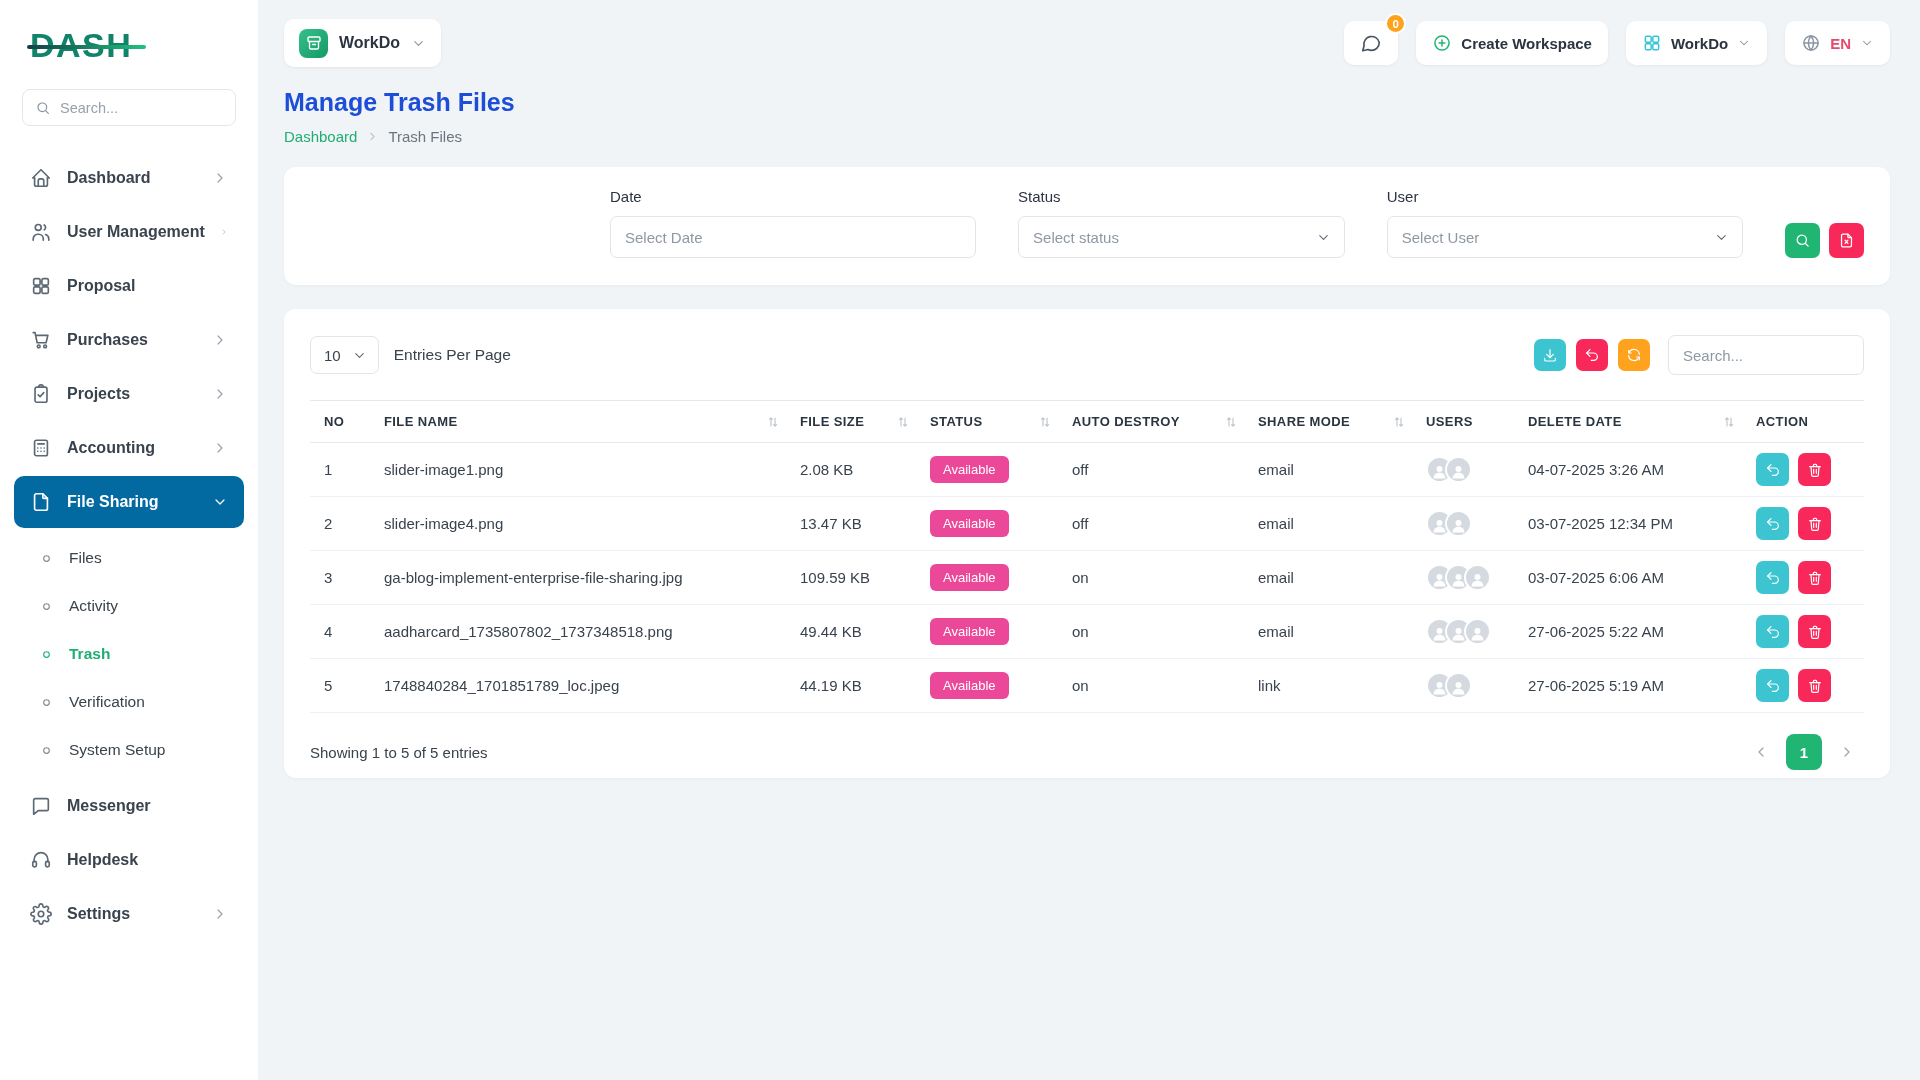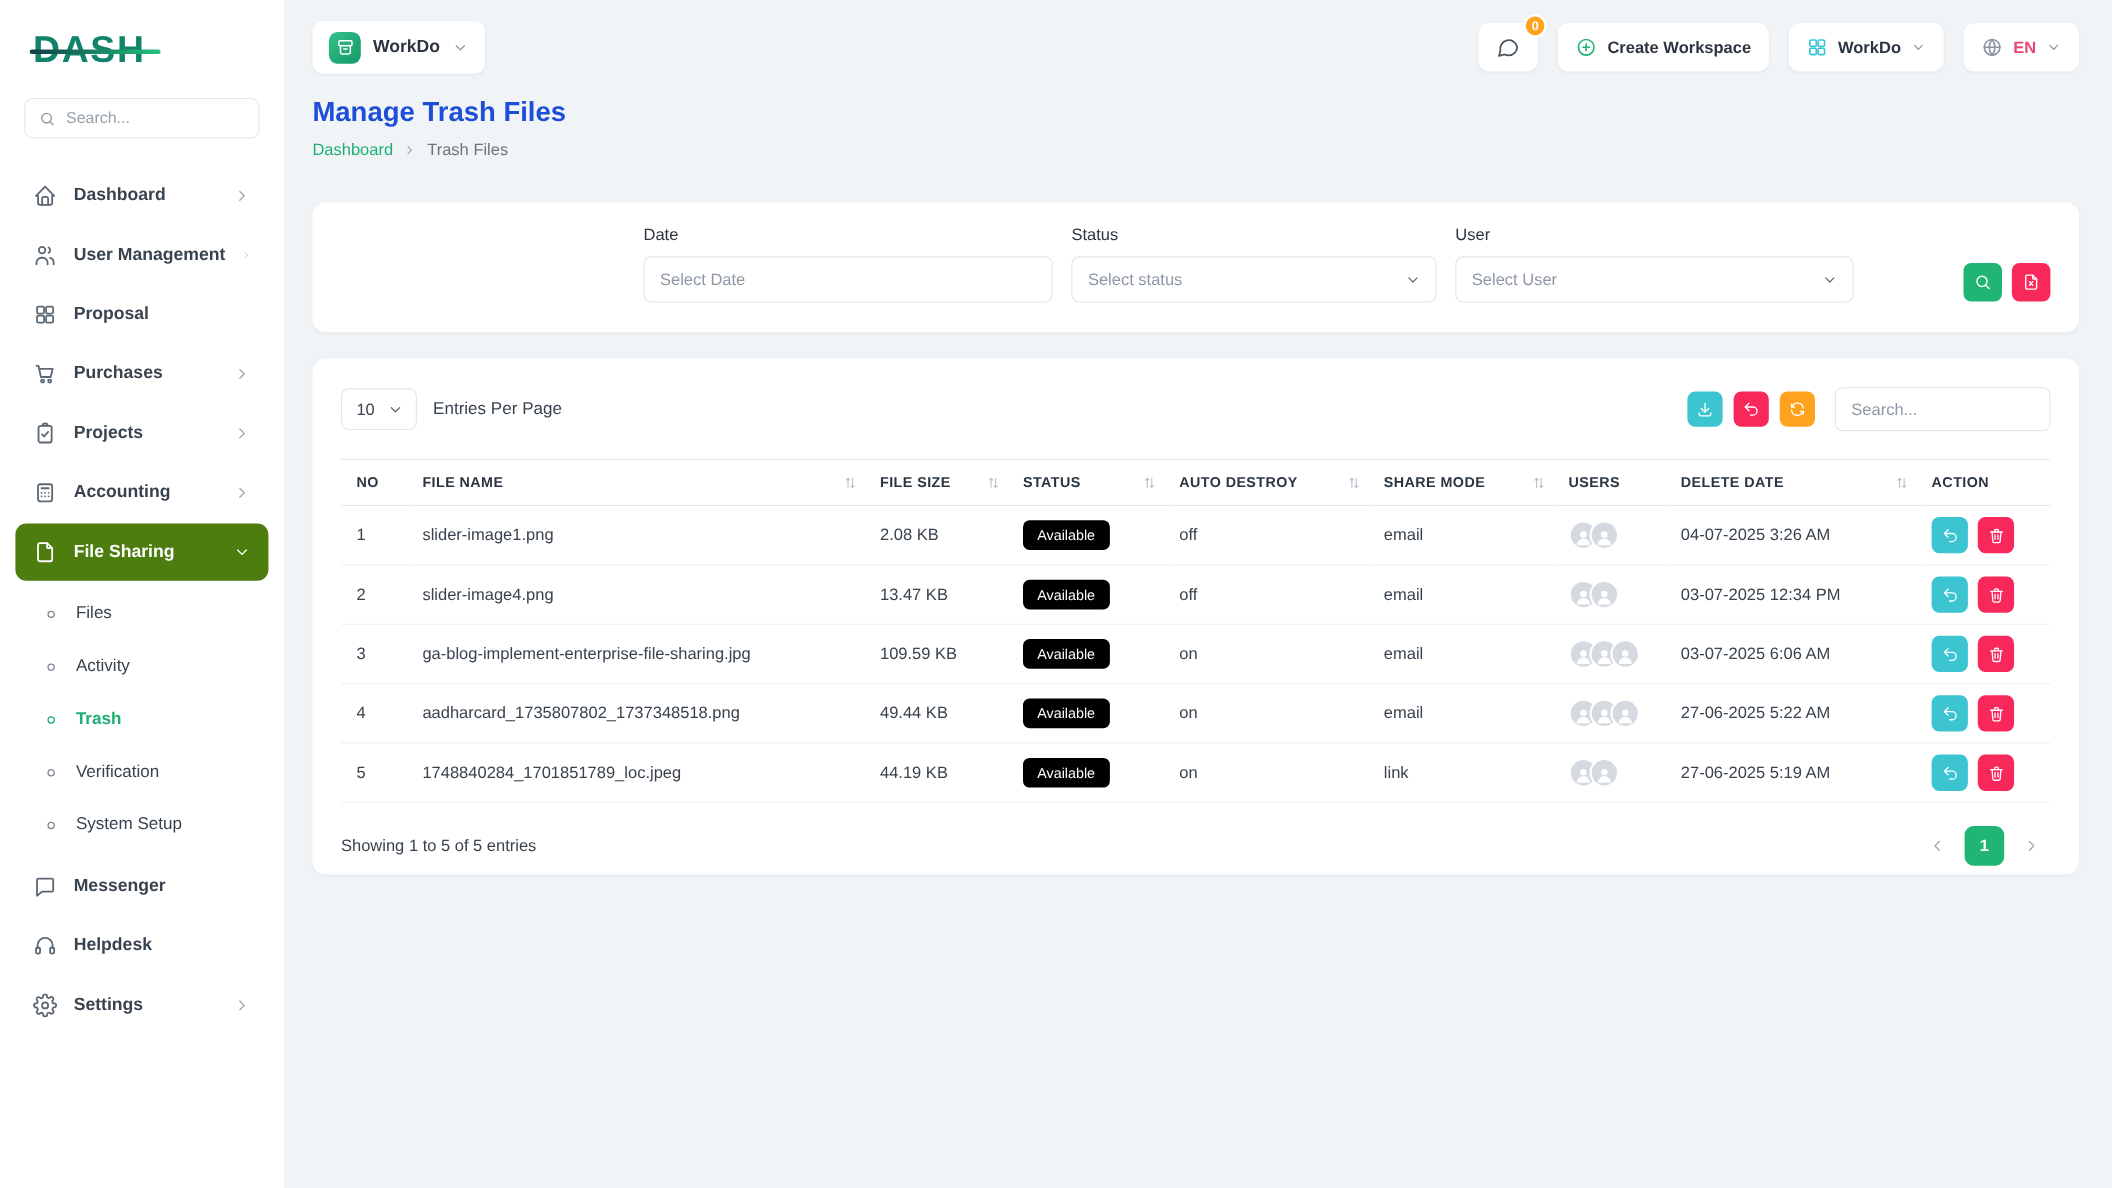--- a/index.html
+++ b/index.html
@@ -18,21 +18,21 @@
   .logo-text::after{content:"";position:absolute;left:-3px;right:-14px;top:54%;height:4px;border-radius:2px;background:linear-gradient(90deg,#123f46,#21c27e);transform:translateY(-50%)}
   .side-search{margin:24px 8px 0 8px;display:flex;align-items:center;gap:9px;border:1px solid #e2e7eb;border-radius:8px;height:37px;padding:0 12px;background:#fff}
   .side-search .sch-ic{width:16px;height:16px;color:#8a95a1;flex-shrink:0}
   .side-search input{border:none;flex:1;min-width:0;font-size:14.5px;color:#5a6573;background:transparent}
   .side-search input::placeholder{color:#97a1ac}
   .side-menu{margin-top:26px;display:flex;flex-direction:column}
   .side-item{display:flex;align-items:center;gap:15px;height:52px;padding:0 16px;border-radius:10px;cursor:pointer;margin-bottom:2px}
   .side-item .s-ic{width:22px;height:22px;color:#5c6874;flex-shrink:0}
   .side-item .s-lb{font-size:16px;font-weight:600;color:#39434e;white-space:nowrap}
   .side-item .s-ch{margin-left:auto;width:16px;height:16px;color:#9aa4ae}
-  .side-item.active{background:#4d7c0f}
+  .side-item.active{background:#0369a1}
   .side-item.active .s-ic,.side-item.active .s-lb,.side-item.active .s-ch{color:#fff}
   .side-sub{display:flex;flex-direction:column;margin:4px 0 6px}
   .sub-item{display:flex;align-items:center;gap:15px;height:48px;padding:0 16px 0 25px;cursor:pointer}
   .sub-ic{width:15px;height:15px;color:#7d8893;flex-shrink:0}
   .sub-lb{font-size:15.5px;font-weight:500;color:#39434e;white-space:nowrap}
   .sub-item.active .sub-lb{color:#1fae74;font-weight:600}
   .sub-item.active .sub-ic{color:#1fae74}
 
   
   .main{flex:1;display:flex;flex-direction:column;padding:0 30px 0 26px;overflow:hidden}
@@ -55,21 +55,21 @@
 
   .page-title{font-size:25px;font-weight:700;color:#1d4ed8;margin-top:12px}
   .breadcrumb{display:flex;align-items:center;gap:9px;margin-top:11px;font-size:15px}
   .bc-link{color:#1fae74;cursor:pointer}
   .bc-sep{width:13px;height:13px;color:#9aa4ae}
   .bc-cur{color:#6b7580}
 
   .card{background:#fff;border-radius:12px;box-shadow:0 1px 3px rgba(20,30,40,.04)}
 
   
-  .filter-card{margin-top:39px;display:flex;align-items:center;padding:21px 26px 27px;gap:17px}
+  .filter-card{margin-top:22px;display:flex;align-items:flex-end;padding:21px 26px 27px;gap:42px}
   .f-spacer{width:258px;flex-shrink:0}
   .f-field{display:flex;flex-direction:column}
   .f-field.w-date{width:372px}
   .f-field.w-status{width:332px}
   .f-field.w-user{width:362px}
   .f-label{font-size:15px;color:#2b3440;margin-bottom:11px}
   .f-input{height:42px;border:1px solid #e1e6ea;border-radius:7px;padding:0 14px;font-size:15px;color:#5a6573;background:#fff;width:100%}
   .f-input::placeholder{color:#8d98a4}
   .f-select{height:42px;border:1px solid #e1e6ea;border-radius:7px;padding:0 13px 0 14px;font-size:15px;color:#8d98a4;background:#fff;display:flex;align-items:center;justify-content:space-between;cursor:pointer}
   .sel-ch{width:15px;height:15px;color:#5f6b78;flex-shrink:0}
@@ -102,21 +102,21 @@
   .grid th:nth-child(3){width:130px}
   .grid th:nth-child(4){width:142px}
   .grid th:nth-child(5){width:186px}
   .grid th:nth-child(6){width:168px}
   .grid th:nth-child(7){width:102px}
   .grid th:nth-child(8){width:228px}
   .grid th:nth-child(9){width:118px}
   .th-sort{float:right;width:14px;height:14px;color:#b9c2cb;margin-top:1px}
   .grid td{height:54px;border-bottom:1px solid #edf0f4;font-size:15px;color:#39434e;padding:0 10px;vertical-align:middle;white-space:nowrap;overflow:hidden}
   .grid td:first-child{padding-left:14px}
-  .badge{background:#000000;color:#fff;font-size:13px;font-weight:500;padding:6px 13px;border-radius:6px;display:inline-block}
+  .badge{background:#ec4899;color:#fff;font-size:13px;font-weight:500;padding:6px 13px;border-radius:6px;display:inline-block}
   .avcell{overflow:visible}
   .avatar{width:27px;height:27px;border-radius:50%;background:#d4dae0;color:#fff;display:inline-flex;align-items:flex-start;justify-content:center;border:2px solid #fff;margin-right:-8px;overflow:hidden;vertical-align:middle}
   .avatar:last-child{margin-right:0}
   .avatar svg{width:17px;height:17px;margin-top:5px}
   td.actions .ibtn{width:33px;height:33px;margin-right:9px}
   td.actions .ibtn span{width:16px;height:16px}
 
   .t-footer{display:flex;align-items:center;justify-content:space-between;margin-top:21px}
   .showing{font-size:15px;color:#39434e}
   .pagination{display:flex;align-items:center;gap:8px}

